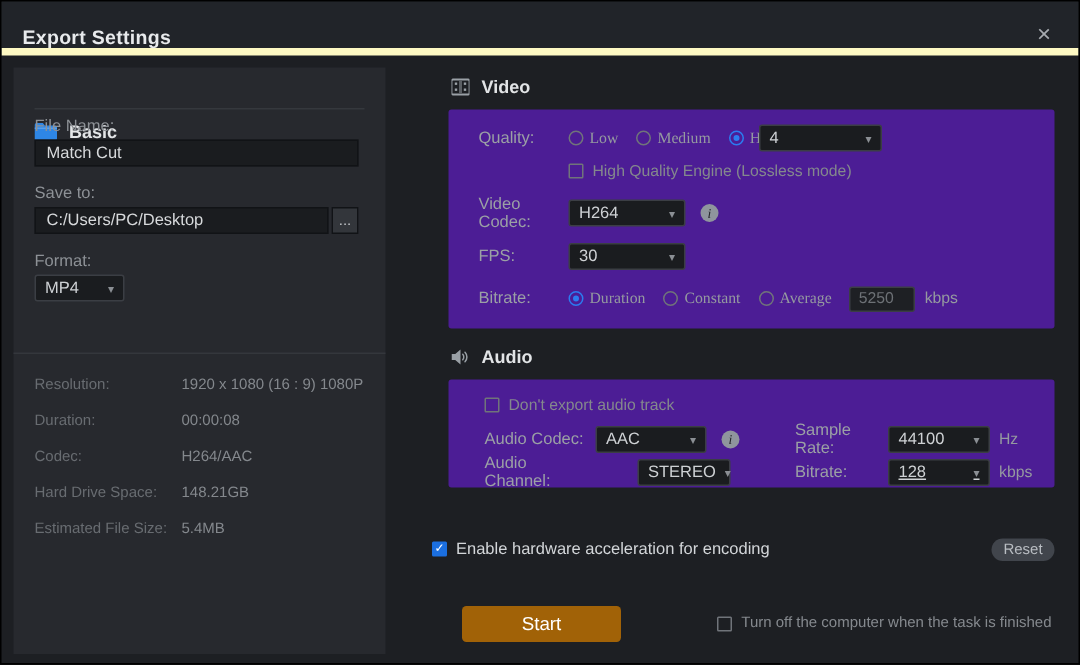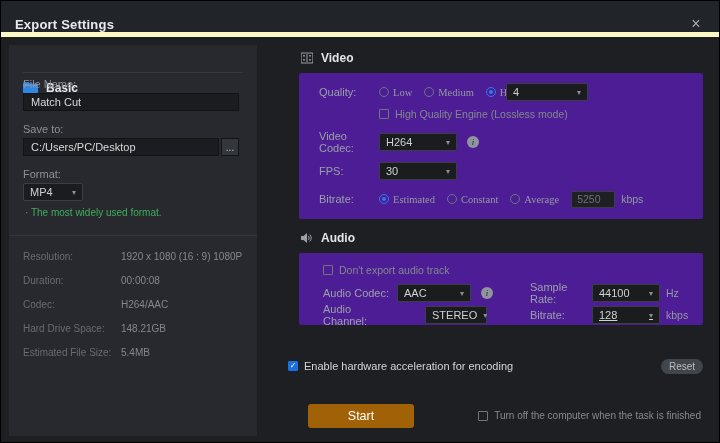--- a/index.html
+++ b/index.html
@@ -110,21 +110,20 @@
     <div class="sinput" style="top:93px; width:196px;">
       <span>C:/Users/PC/Desktop</span>
     </div>
     <div class="browse-btn">...</div>
 
     <span class="slabel" style="top:123px">Format:</span>
     <div class="dropdown" style="position:absolute; left:14px; top:138px; width:60px;">
       <span>MP4</span>
       <span class="caret">▾</span>
     </div>
-    <span class="hint">· The most widely used format.</span>
 
     <div class="side-div"></div>
 
     <div class="info-row" style="top:206px">
       <span>Resolution:</span>
       <span class="val">1920 x 1080  (16 : 9)  1080P</span>
     </div>
     <div class="info-row" style="top:230px">
       <span>Duration:</span>
       <span class="val">00:00:08</span>
@@ -200,21 +199,21 @@
       <div class="dropdown" style="width:78px;">
         <span>30</span>
         <span class="caret">▾</span>
       </div>
     </div>
 
     <div class="vrow" style="top:117px">
       <span class="lbl">Bitrate:</span>
       <label class="radio-group">
         <span class="radio on"></span>
-        <span class="rlabel">Estimated</span>
+        <span class="rlabel">Duration</span>
       </label>
       <label class="radio-group">
         <span class="radio"></span>
         <span class="rlabel">Constant</span>
       </label>
       <label class="radio-group">
         <span class="radio"></span>
         <span class="rlabel">Average</span>
       </label>
       <input class="bitrate-input" value="5250" style="">

